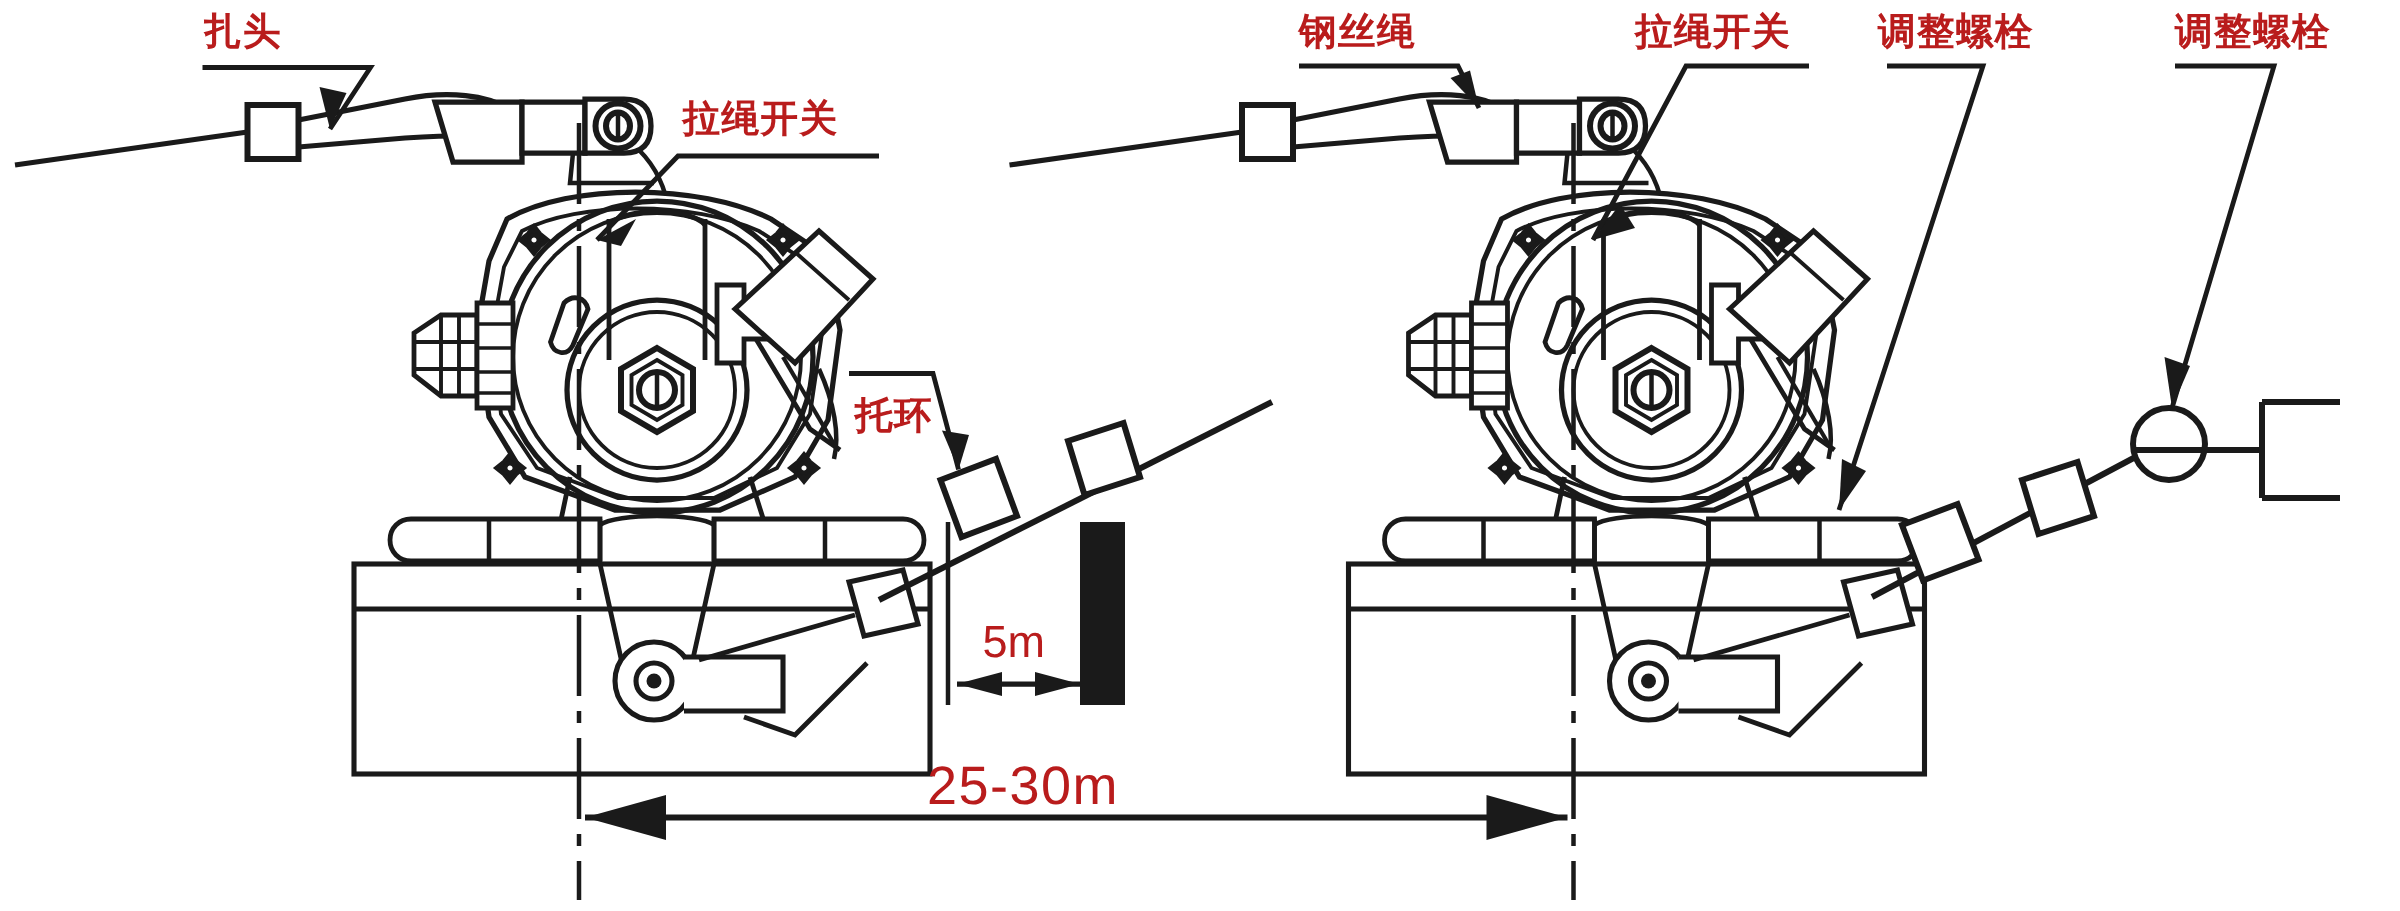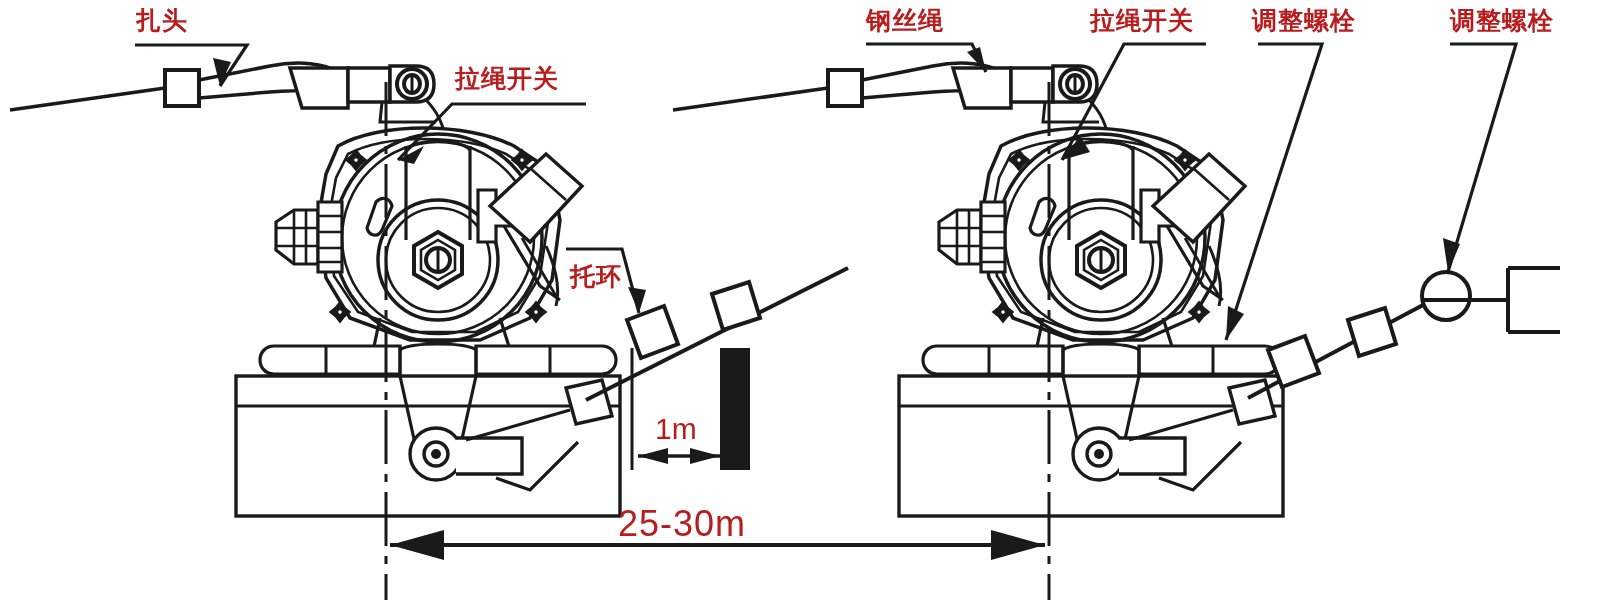--- a/index.html
+++ b/index.html
@@ -213,17 +213,17 @@
   <div class="lbl cn" style="left:570px;top:212px;margin-top:48px;">托环</div>
 
   <div class="lbl cn" style="left:866px;top:4px;font-family:Liberation Mono, monospace;">钢丝绳</div>
 
   <div class="lbl cn" style="left:1090px;top:4px;">拉绳开关</div>
 
   <div class="lbl cn" style="left:1252px;top:4px;">调整螺栓</div>
 
   <div class="lbl cn" style="left:1450px;top:4px;">调整螺栓</div>
 
-  <div class="lbl dim" style="left:655px;top:412px;">1m</div>
+  <div class="lbl dim" style="left:655px;top:412px;">5m</div>
 
   <div class="lbl dim-big" style="left:618px;top:503px;">25-30m</div>
 
 </div>
 
 </body></html>

